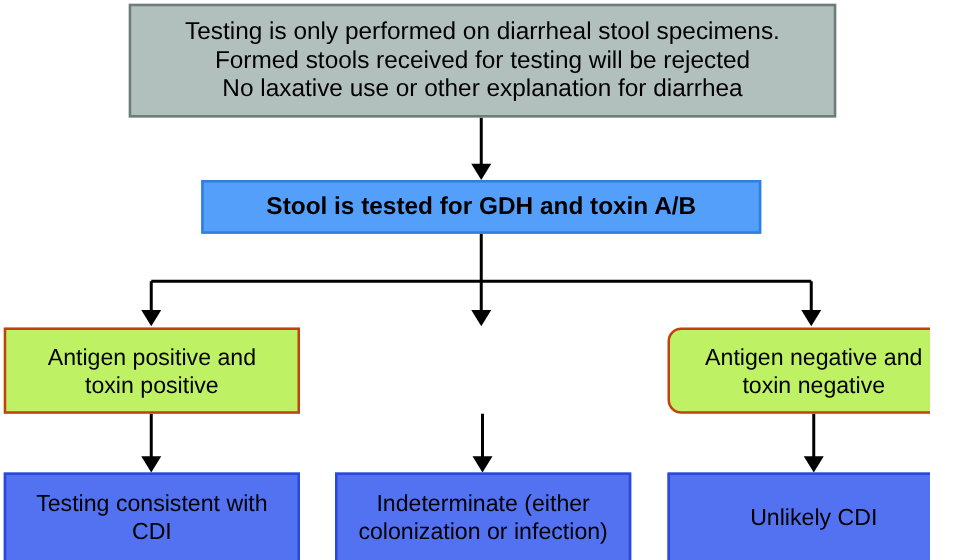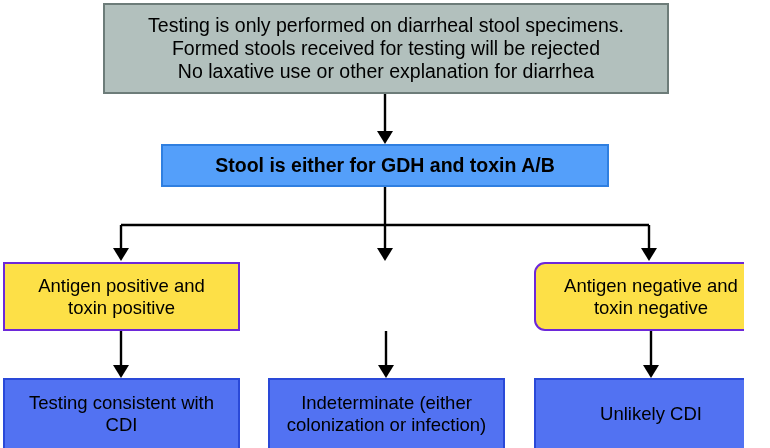--- a/index.html
+++ b/index.html
@@ -43,22 +43,22 @@
     width: 448px;
     height: 43px;
     background: #549ffa;
     border: 2px solid #2f7fe0;
     font-size: 19.5px;
     font-weight: bold;
   }
   .green {
     top: 262px;
     height: 69px;
-    background: #fde047;
-    border: 2px solid #6d28d9;
+    background: #bef264;
+    border: 2px solid #c2410c;
     font-size: 18.5px;
   }
   #node-result-1 { left: 3px;   width: 237px; }
   #node-result-2 { left: 268px; width: 237px; }
   #node-result-3 { left: 534px; width: 234px; border-radius: 11px; }
   
   .blue {
     top: 378px;
     height: 72px;
     background: #5272f2;
@@ -121,21 +121,21 @@
     <g>
       <line x1="651" y1="331" x2="651" y2="366"></line>
       <polygon points="643,365 659,365 651,378"></polygon>
     </g>
   </svg>
 
   <div class="node" id="node-criteria">Testing is only performed on diarrheal stool specimens.
 Formed stools received for testing will be rejected
 No laxative use or other explanation for diarrhea</div>
 
-  <div class="node" id="node-test">Stool is either for GDH and toxin A/B</div>
+  <div class="node" id="node-test">Stool is tested for GDH and toxin A/B</div>
 
   <div class="node green" id="node-result-1">Antigen positive and
 toxin positive</div>
 
 
   <div class="node green" id="node-result-3">Antigen negative and
 toxin negative</div>
 
   <div class="node blue" id="node-interp-1">Testing consistent with
 CDI</div>

